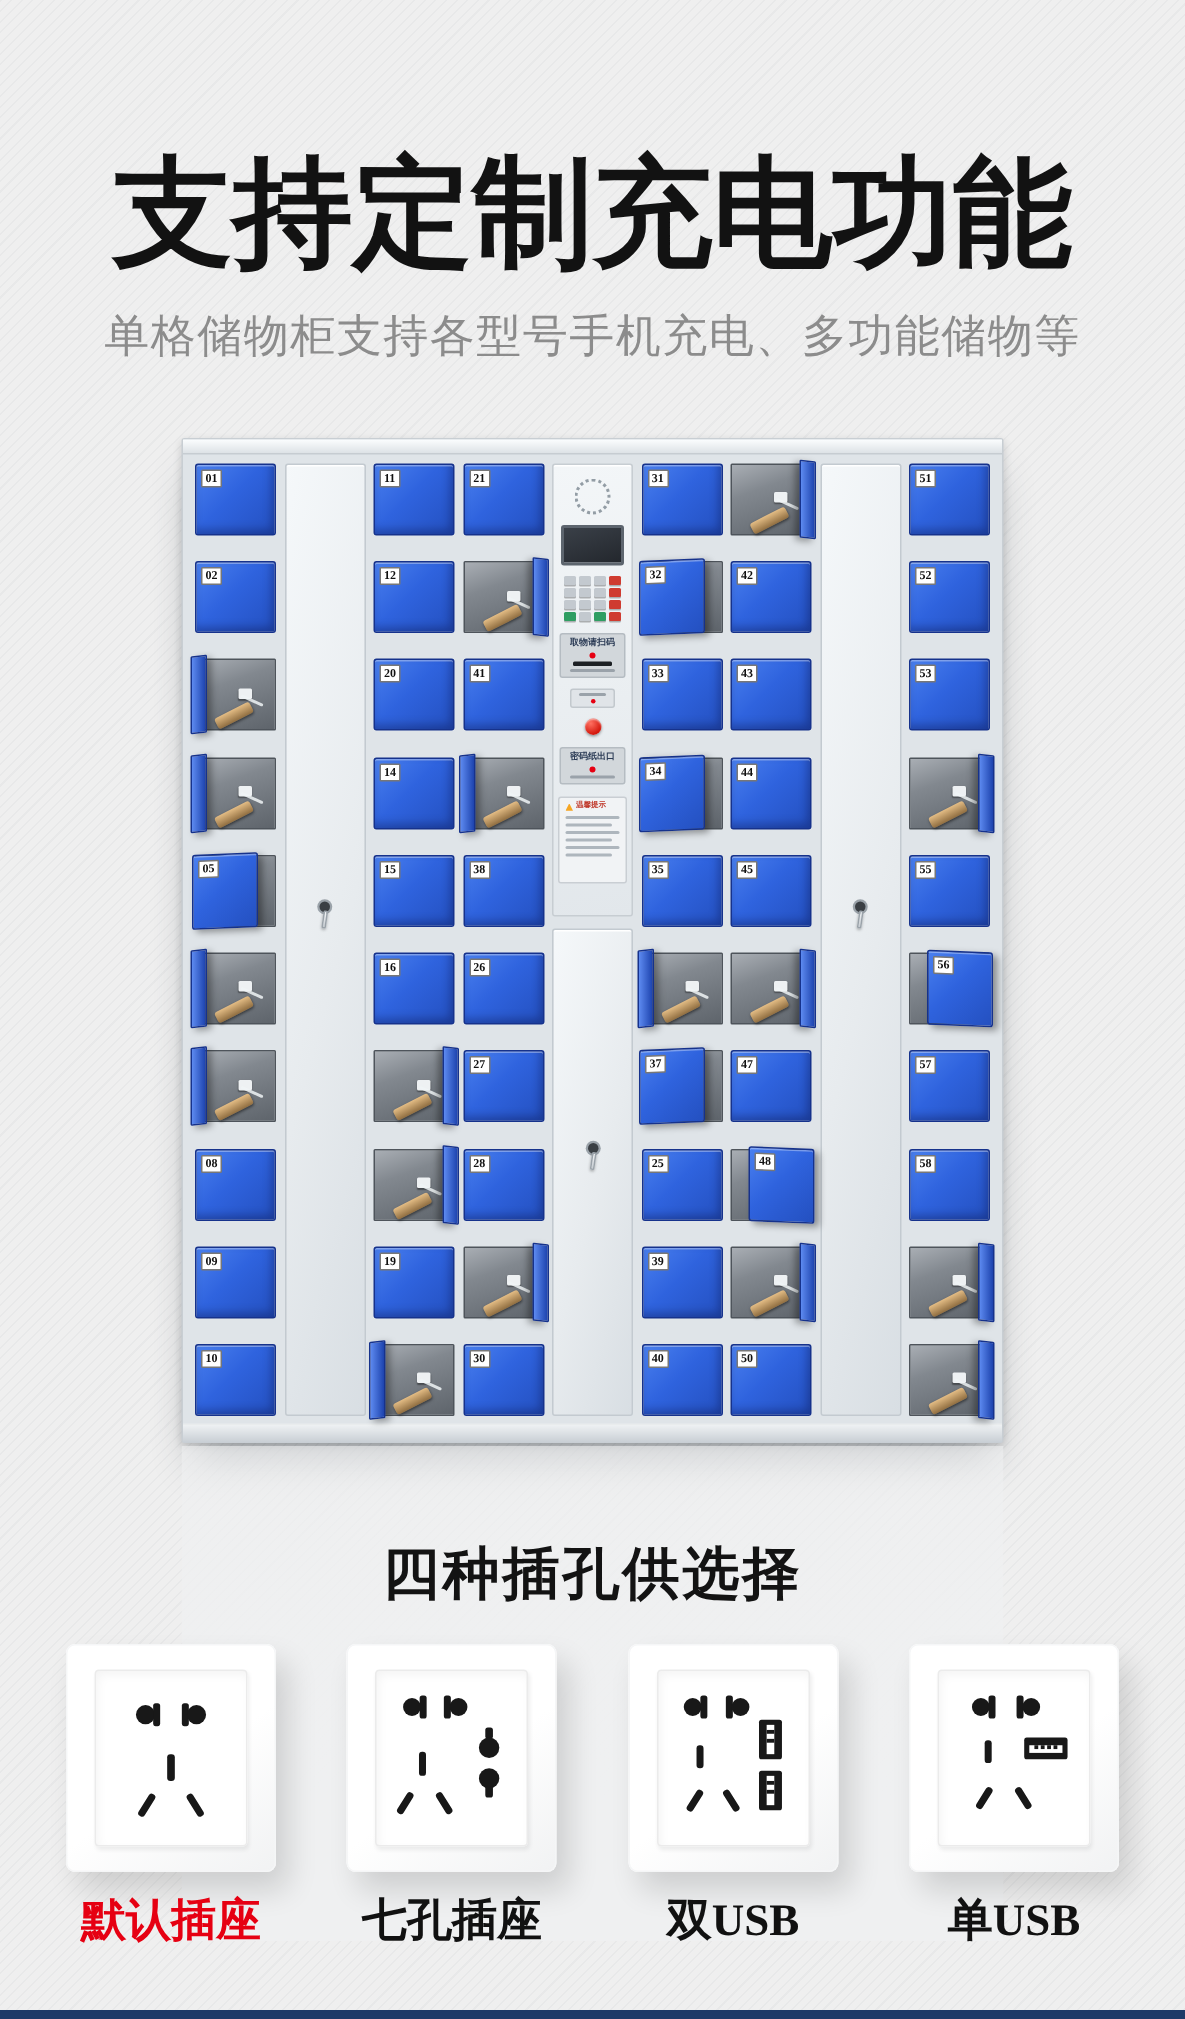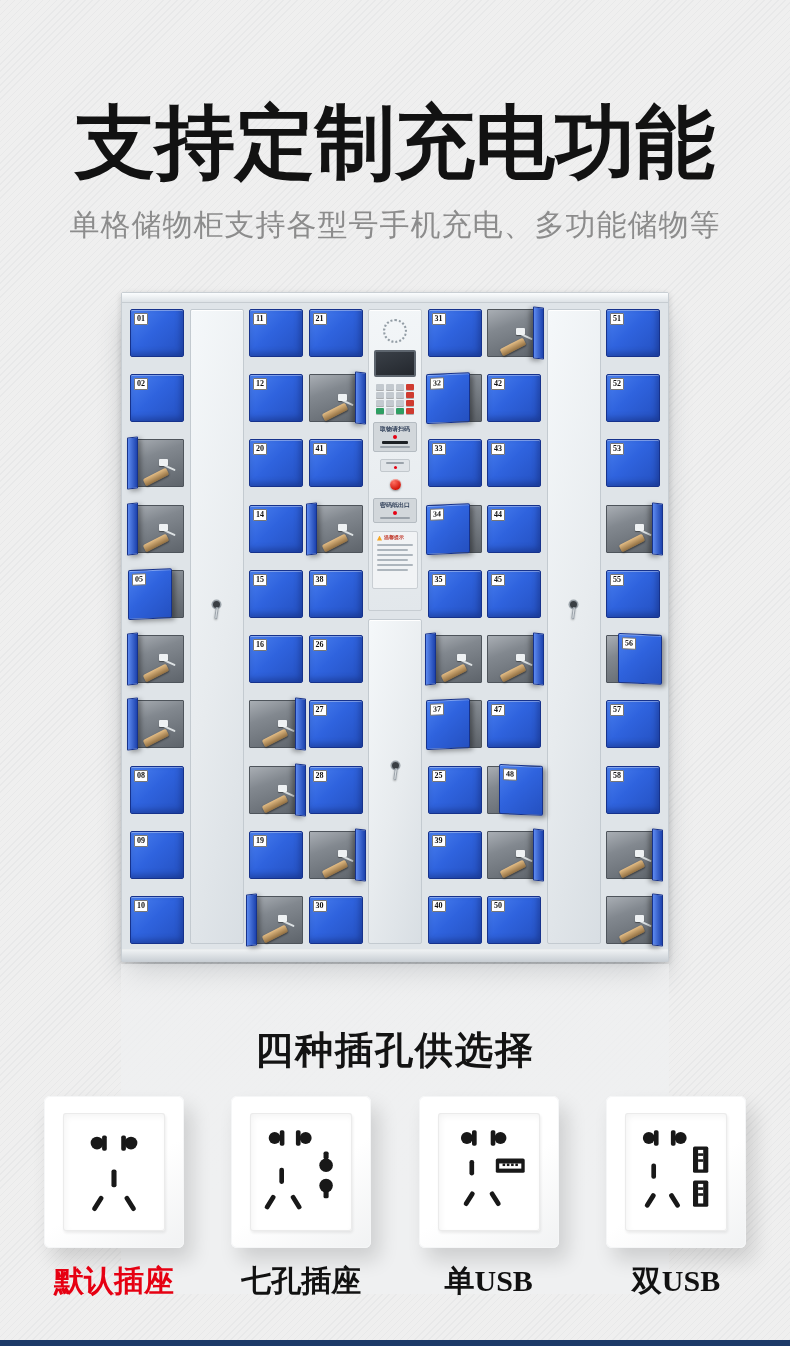--- a/index.html
+++ b/index.html
@@ -625,44 +625,20 @@
               </svg>
             </div>
           </div>
           <div class="socket-label" style="color: rgb(17, 17, 17);">七孔插座</div>
         </div>
         <div class="socket-item">
           <div class="socket-card">
             <div class="socket-inner">
               <svg viewBox="0 0 100 120" width="86" height="102">
                 <g fill="#181818">
-                  <circle cx="24" cy="20" r="7"></circle>
-                  <rect x="30" y="11" width="5.5" height="18" rx="2"></rect>
-                  <rect x="52" y="11" width="5.5" height="18" rx="2"></rect>
-                  <circle cx="63.5" cy="20" r="7"></circle>
-                  <rect x="27" y="46" width="5.5" height="18" rx="2.5"></rect>
-                  <rect x="58" y="44" width="34" height="17" rx="2"></rect>
-                  <rect x="62" y="50" width="26" height="6" fill="#ffffff"></rect>
-                  <rect x="66" y="50" width="3" height="3"></rect>
-                  <rect x="71" y="50" width="3" height="3"></rect>
-                  <rect x="76" y="50" width="3" height="3"></rect>
-                  <rect x="81" y="50" width="3" height="3"></rect>
-                  <rect x="24.2" y="82" width="5.6" height="19" rx="2.5" transform="rotate(32 27 91)"></rect>
-                  <rect x="54.2" y="82" width="5.6" height="19" rx="2.5" transform="rotate(-32 57 91)"></rect>
-                </g>
-              </svg>
-            </div>
-          </div>
-          <div class="socket-label" style="color: rgb(17, 17, 17);">单USB</div>
-        </div>
-        <div class="socket-item">
-          <div class="socket-card">
-            <div class="socket-inner">
-              <svg viewBox="0 0 100 120" width="86" height="102">
-                <g fill="#181818">
                   <circle cx="18" cy="20" r="7"></circle>
                   <rect x="24" y="11" width="5.5" height="18" rx="2"></rect>
                   <rect x="44" y="11" width="5.5" height="18" rx="2"></rect>
                   <circle cx="55.5" cy="20" r="7"></circle>
                   <rect x="21" y="50" width="5.5" height="18" rx="2.5"></rect>
                   <rect x="70" y="30" width="18" height="31" rx="2"></rect>
                   <rect x="76" y="34" width="6" height="23" fill="#ffffff"></rect>
                   <rect x="76" y="38" width="6" height="3"></rect>
                   <rect x="76" y="45" width="6" height="3"></rect>
                   <rect x="70" y="70" width="18" height="31" rx="2"></rect>
@@ -670,18 +646,42 @@
                   <rect x="76" y="78" width="6" height="3"></rect>
                   <rect x="76" y="85" width="6" height="3"></rect>
                   <rect x="17.2" y="84" width="5.6" height="19" rx="2.5" transform="rotate(32 20 93)"></rect>
                   <rect x="45.2" y="84" width="5.6" height="19" rx="2.5" transform="rotate(-32 48 93)"></rect>
                 </g>
               </svg>
             </div>
           </div>
           <div class="socket-label" style="color: rgb(17, 17, 17);">双USB</div>
         </div>
+        <div class="socket-item">
+          <div class="socket-card">
+            <div class="socket-inner">
+              <svg viewBox="0 0 100 120" width="86" height="102">
+                <g fill="#181818">
+                  <circle cx="24" cy="20" r="7"></circle>
+                  <rect x="30" y="11" width="5.5" height="18" rx="2"></rect>
+                  <rect x="52" y="11" width="5.5" height="18" rx="2"></rect>
+                  <circle cx="63.5" cy="20" r="7"></circle>
+                  <rect x="27" y="46" width="5.5" height="18" rx="2.5"></rect>
+                  <rect x="58" y="44" width="34" height="17" rx="2"></rect>
+                  <rect x="62" y="50" width="26" height="6" fill="#ffffff"></rect>
+                  <rect x="66" y="50" width="3" height="3"></rect>
+                  <rect x="71" y="50" width="3" height="3"></rect>
+                  <rect x="76" y="50" width="3" height="3"></rect>
+                  <rect x="81" y="50" width="3" height="3"></rect>
+                  <rect x="24.2" y="82" width="5.6" height="19" rx="2.5" transform="rotate(32 27 91)"></rect>
+                  <rect x="54.2" y="82" width="5.6" height="19" rx="2.5" transform="rotate(-32 57 91)"></rect>
+                </g>
+              </svg>
+            </div>
+          </div>
+          <div class="socket-label" style="color: rgb(17, 17, 17);">单USB</div>
+        </div>
       </div>
   </div>
 
   <div class="bottom-bar"></div>
 
 </div>
 
 </body></html>

